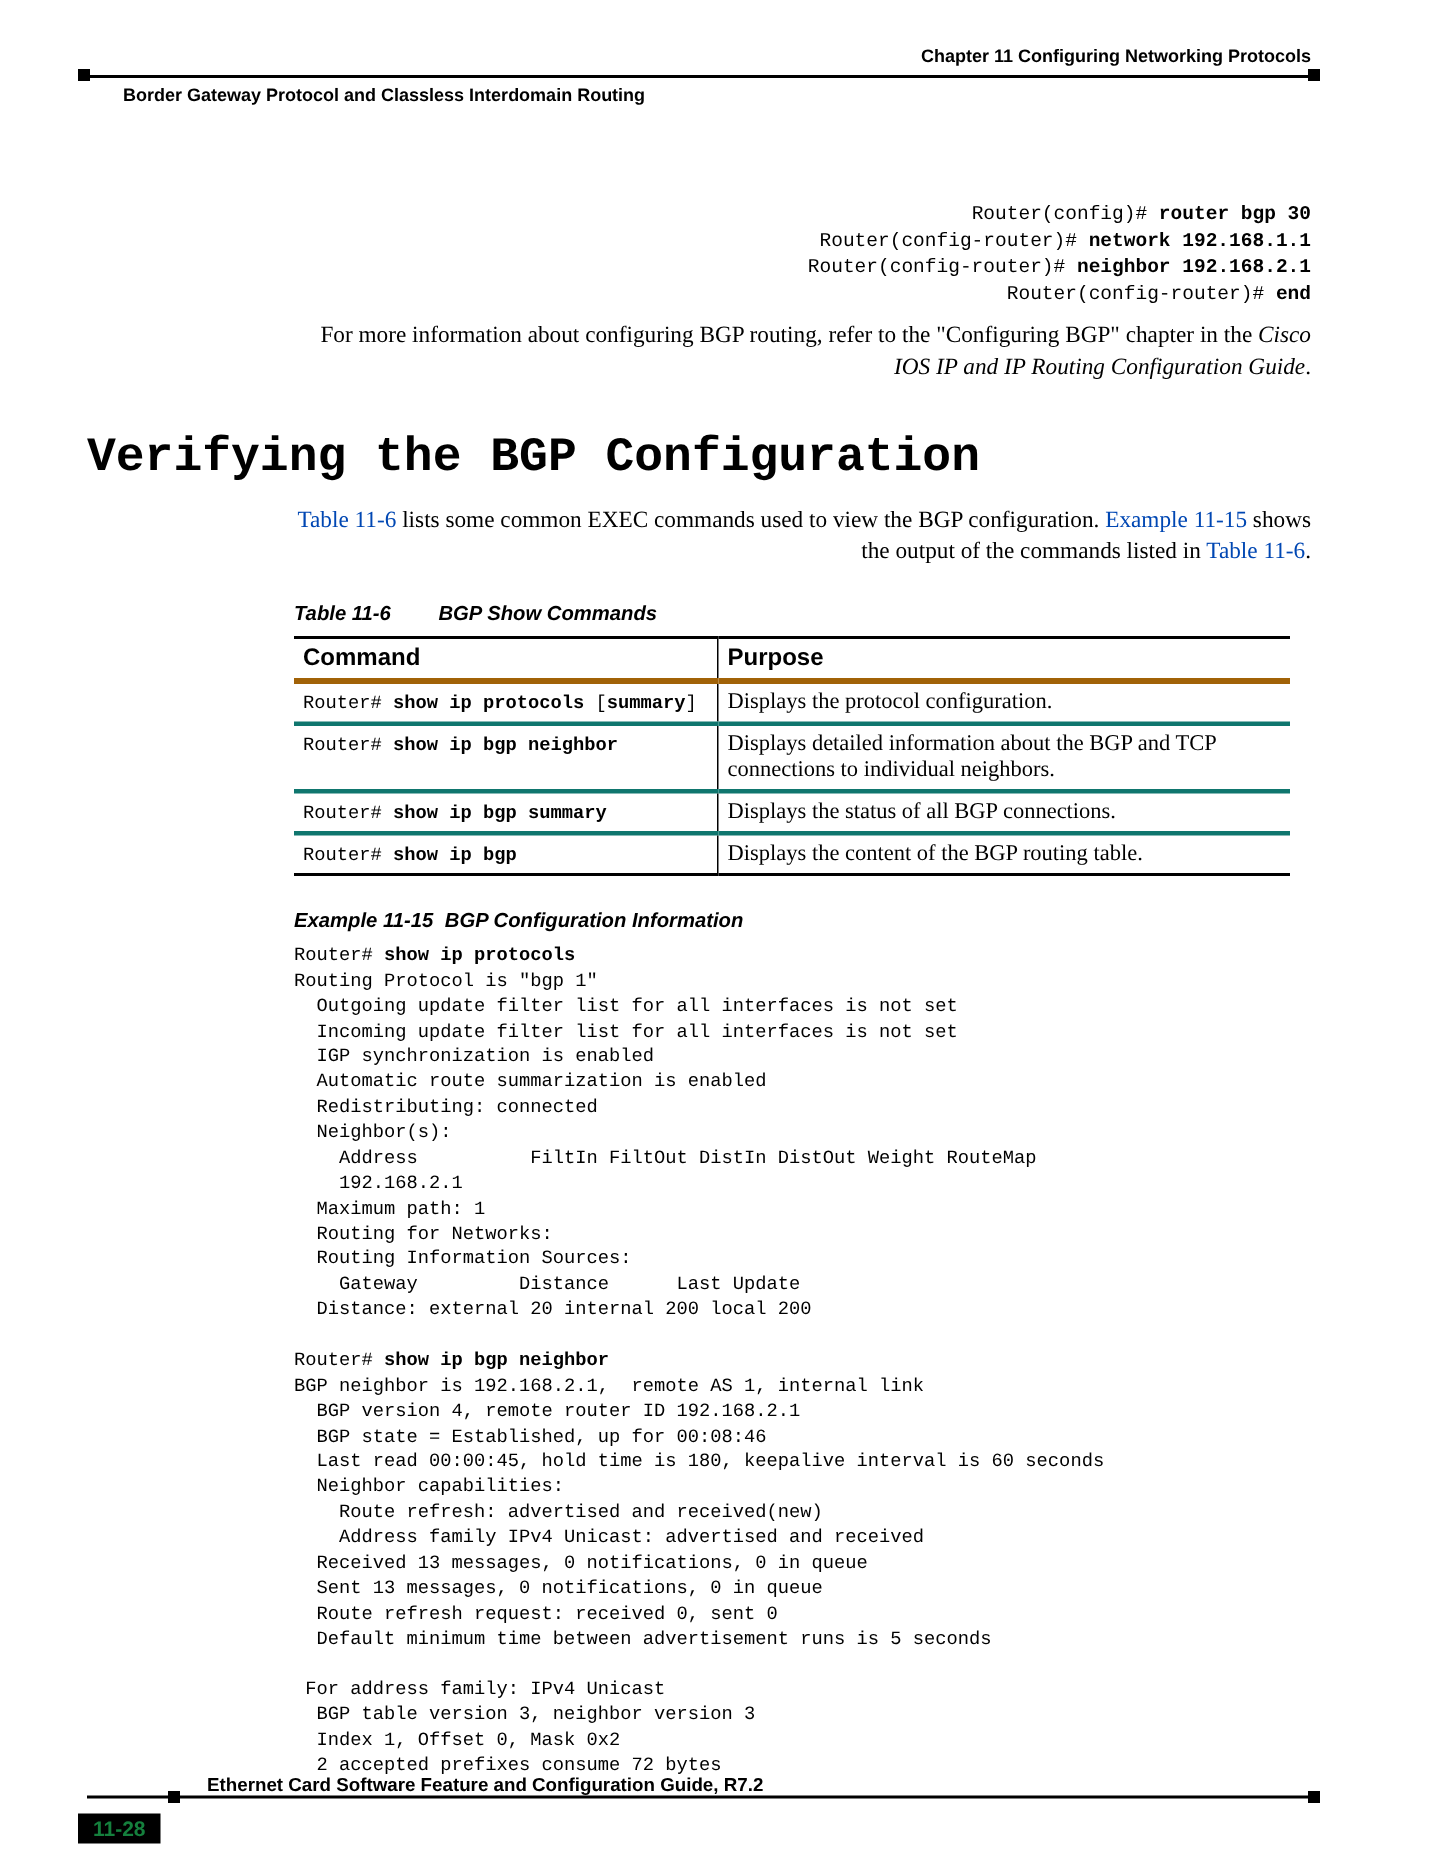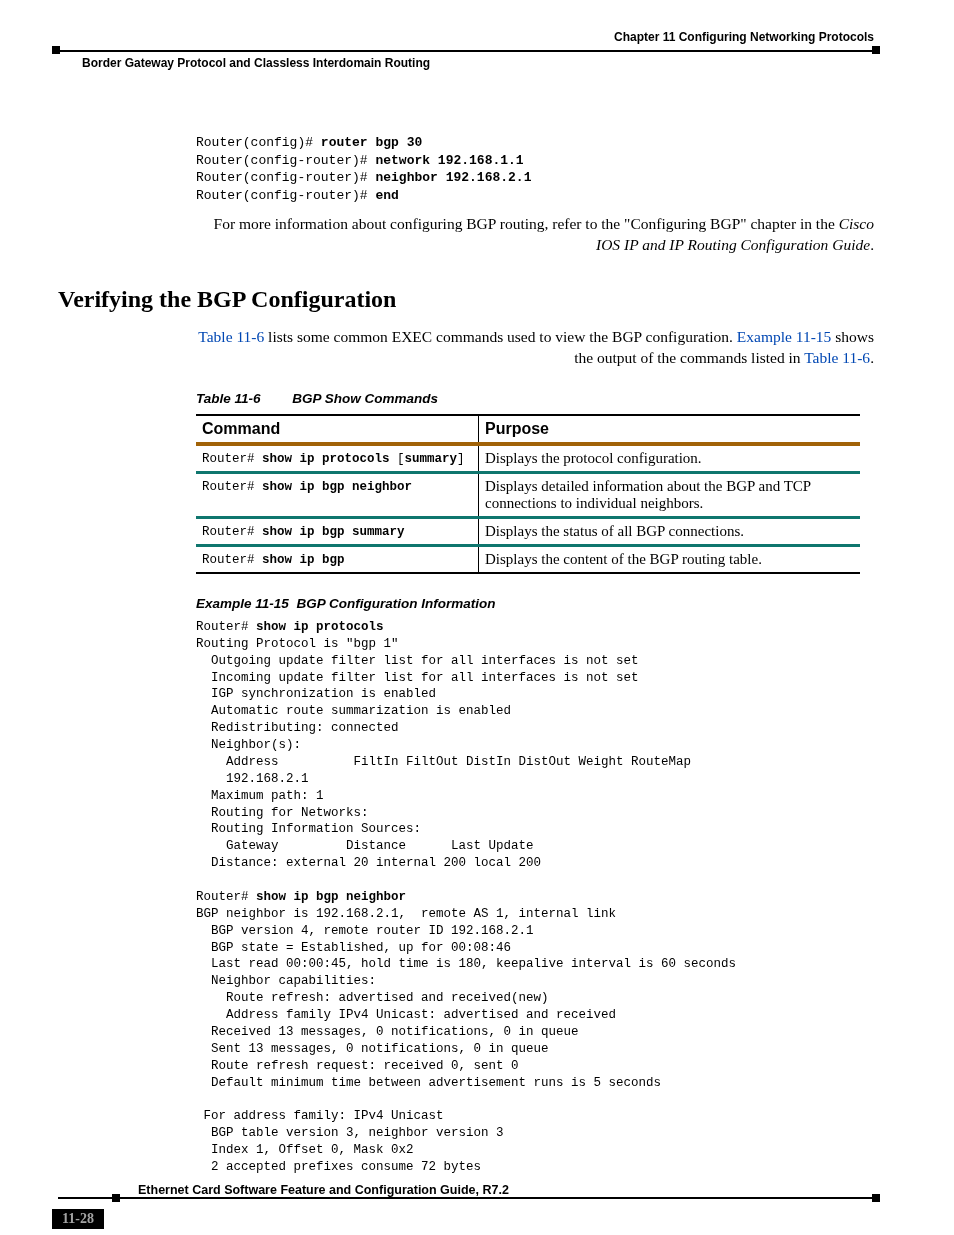--- a/index.html
+++ b/index.html
@@ -57,34 +57,35 @@
   .content {
     margin-left: 138px;
     margin-top: 64px;
   }
   pre.code {
     font-family: "Courier New", Courier, monospace;
     font-size: 13px;
     line-height: 1.35;
     white-space: pre;
     margin: 0 0 10px 0;
+    text-align: right;
   }
   pre.code .b { font-weight: bold; }
   p.body {
     font-size: 15.5px;
     line-height: 1.35;
     margin: 6px 0;
     text-align: right;
   }
   .italic { font-style: italic; }
   .link { color: #0047b3; }
   h2.section {
-    font-family: Liberation Serif, serif;
-    font-weight: bold;
-    font-size: 24px;
+    font-family: Liberation Mono, monospace;
+    font-weight: bold;
+    font-size: 32px;
     margin: 30px 0 14px -138px;
   }
   .table-title, .example-title {
     font-family: Arial, Helvetica, sans-serif;
     font-weight: bold;
     font-style: italic;
     font-size: 13.5px;
     margin: 22px 0 8px 0;
   }
   .table-title .num, .example-title .num {
@@ -140,22 +141,22 @@
     font-weight: bold;
     font-size: 12.5px;
     margin-top: -16px;
     margin-left: 80px;
   }
   .footer .pagenum-box {
     position: absolute;
     left: -6px;
     top: 10px;
     background: #000;
-    color: #a3a3a3;
-    font-family: Liberation Serif, serif;
+    color: #15803d;
+    font-family: Liberation Sans, sans-serif;
     font-weight: bold;
     font-size: 14px;
     padding: 2px 10px;
   }
   pre.output {
     font-family: "Courier New", Courier, monospace;
     font-size: 12.5px;
     line-height: 1.35;
     white-space: pre;
     margin: 6px 0 0 0;

